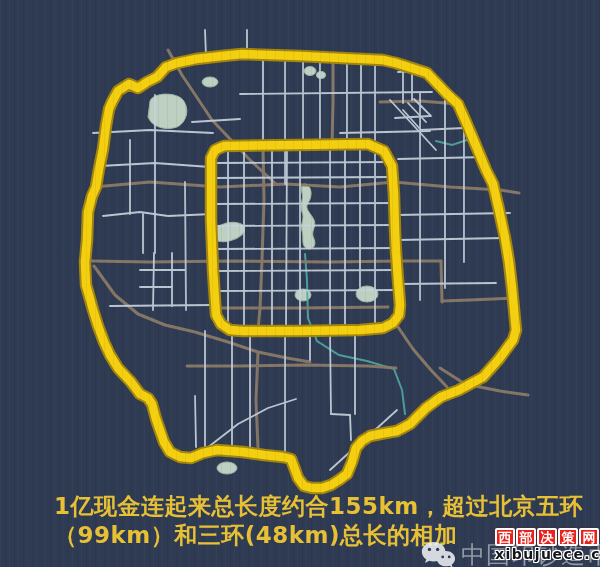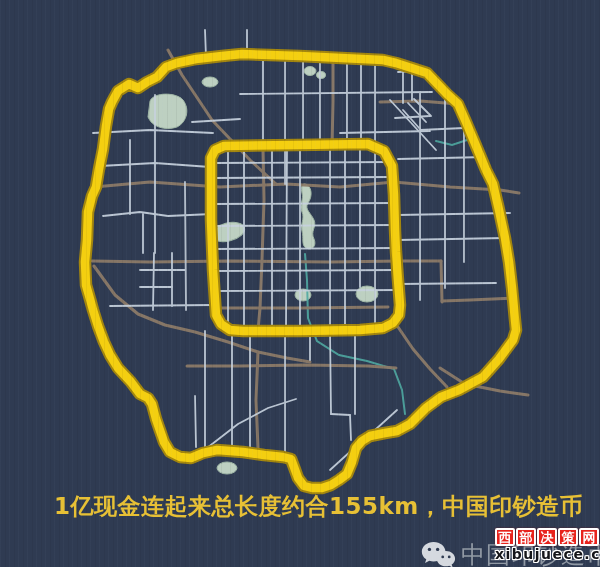--- a/index.html
+++ b/index.html
@@ -165,21 +165,22 @@
         <path stroke="#f4cf10" stroke-width="8.5" d="M166,67 L177,63 L196,59 L222,56 L242,54 L300,56 L383,60 L396,63 L427,73 L447,94 L458,104 L466,122 L474,141 L479,153 L486,170 L493,184 L499,210 L505,238 L509,262 L512,288 L515,320 L516,330 L513,340 L499,359 L483,377 L459,390 L441,397 L426,408 L410,424 L397,431 L385,433 L370,436 L362,441 L356,448 L352,462 L347,474 L339,480 L331,485 L322,488 L312,488 L304,486 L298,478 L294,467 L291,459 L283,457 L264,455 L243,452 L217,450 L203,453 L191,458 L180,457 L170,452 L164,442 L156,419 L152,404 L148,398 L140,394 L131,382 L118,368 L110,355 L104,342 L98,326 L93,310 L90,299 L86,285 L85,262 L87,240 L88,212 L92,196 L96,187 L99,169 L103,149 L106,126 L109,109 L112,102 L118,91 L129,84 L138,88 L147,82 L157,77 Z"></path>
       </g>
       <g>
         <path stroke="#a3860e" stroke-width="12.5" d="M211,158 L215,150 L224,146 L297,145 L368,144 L384,151 L392,166 L394,195 L395,230 L396,252 L398,280 L400,305 L399,315 L393,323 L383,328 L360,330 L300,331 L243,331 L230,330 L221,324 L216,315 L213,270 L211,220 Z"></path>
         <path stroke="#f4cf10" stroke-width="8.5" d="M211,158 L215,150 L224,146 L297,145 L368,144 L384,151 L392,166 L394,195 L395,230 L396,252 L398,280 L400,305 L399,315 L393,323 L383,328 L360,330 L300,331 L243,331 L230,330 L221,324 L216,315 L213,270 L211,220 Z"></path>
       </g>
     </g>
   </svg>
 
   <div class="caption">
-    <span class="cap-line">1亿现金连起来总长度约合155km，中国印钞造币</span>
+    <span class="cap-line">1亿现金连起来总长度约合155km，超过北京五环</span>
+    <span class="cap-line">（99km）和三环(48km)总长的相加</span>
   </div>
 
   <div class="brandmark">
     <svg class="wx" viewBox="0 0 40 32" aria-hidden="true">
       <g fill="#eef1f4" opacity="0.95">
         <path d="M15,1 C7.5,1 1.5,6 1.5,12.2 C1.5,15.8 3.5,18.9 6.6,20.9 L5.2,25 L10.1,22.6 C11.6,23.1 13.3,23.4 15,23.4 C22.5,23.4 28.5,18.4 28.5,12.2 C28.5,6 22.5,1 15,1 Z"></path>
         <path d="M29,11.5 C23.2,11.5 18.6,15.4 18.6,20.2 C18.6,25 23.2,28.9 29,28.9 C30.3,28.9 31.6,28.7 32.8,28.3 L36.8,30.3 L35.6,26.9 C38,25.3 39.5,22.9 39.5,20.2 C39.5,15.4 34.8,11.5 29,11.5 Z"></path>
       </g>
       <g fill="#2f3b52">
         <circle cx="10.2" cy="9.6" r="1.9"></circle>

